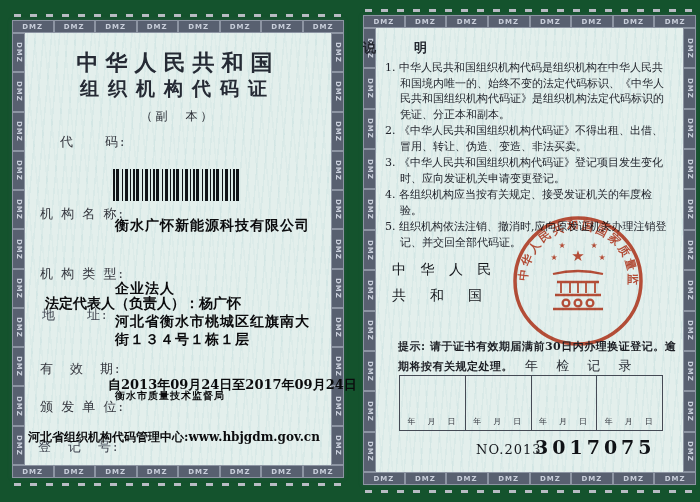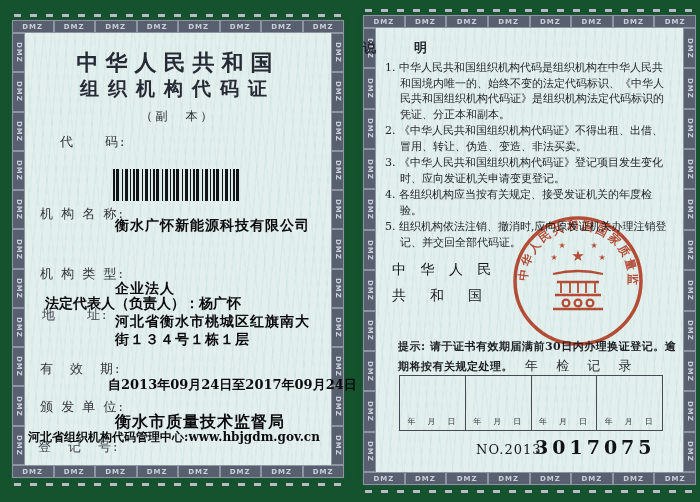--- a/index.html
+++ b/index.html
@@ -138,21 +138,21 @@
 
     <div class="abs val" style="left:33px;top:275px;font-size:14px;z-index:2;">法定代表人（负责人）：杨广怀</div>
     <div class="abs label faint" style="left:30px;top:286px;z-index:1;">地　　址:</div>
     <div class="abs val" style="left:103px;top:293px;font-size:14px;letter-spacing:1px;">河北省衡水市桃城区红旗南大</div>
     <div class="abs val" style="left:103px;top:311px;font-size:14px;letter-spacing:1px;">街１３４号１栋１层</div>
 
     <div class="abs label" style="left:28px;top:340px;">有　效　期:</div>
     <div class="abs val" style="left:96px;top:356px;font-size:13px;">自2013年09月24日至2017年09月24日</div>
 
     <div class="abs label" style="left:28px;top:378px;">颁 发 单 位:</div>
-    <div class="abs val" style="left:103px;top:392px;font-size:16px;letter-spacing:1px;">衡水市质量技术监督局</div>
+    <div class="abs val" style="left:103px;top:369px;font-size:10px;letter-spacing:1px;">衡水市质量技术监督局</div>
 
     <div class="abs val" style="left:16px;top:409px;font-size:12px;z-index:2;">河北省组织机构代码管理中心:www.hbjgdm.gov.cn</div>
     <div class="abs label faint" style="left:26px;top:418px;z-index:1;">登　记　号:</div>
   </div>
 
   <div class="page page-right">
     <div class="bstrip h top">
         <span>DMZ</span>
         <span>DMZ</span>
         <span>DMZ</span>

